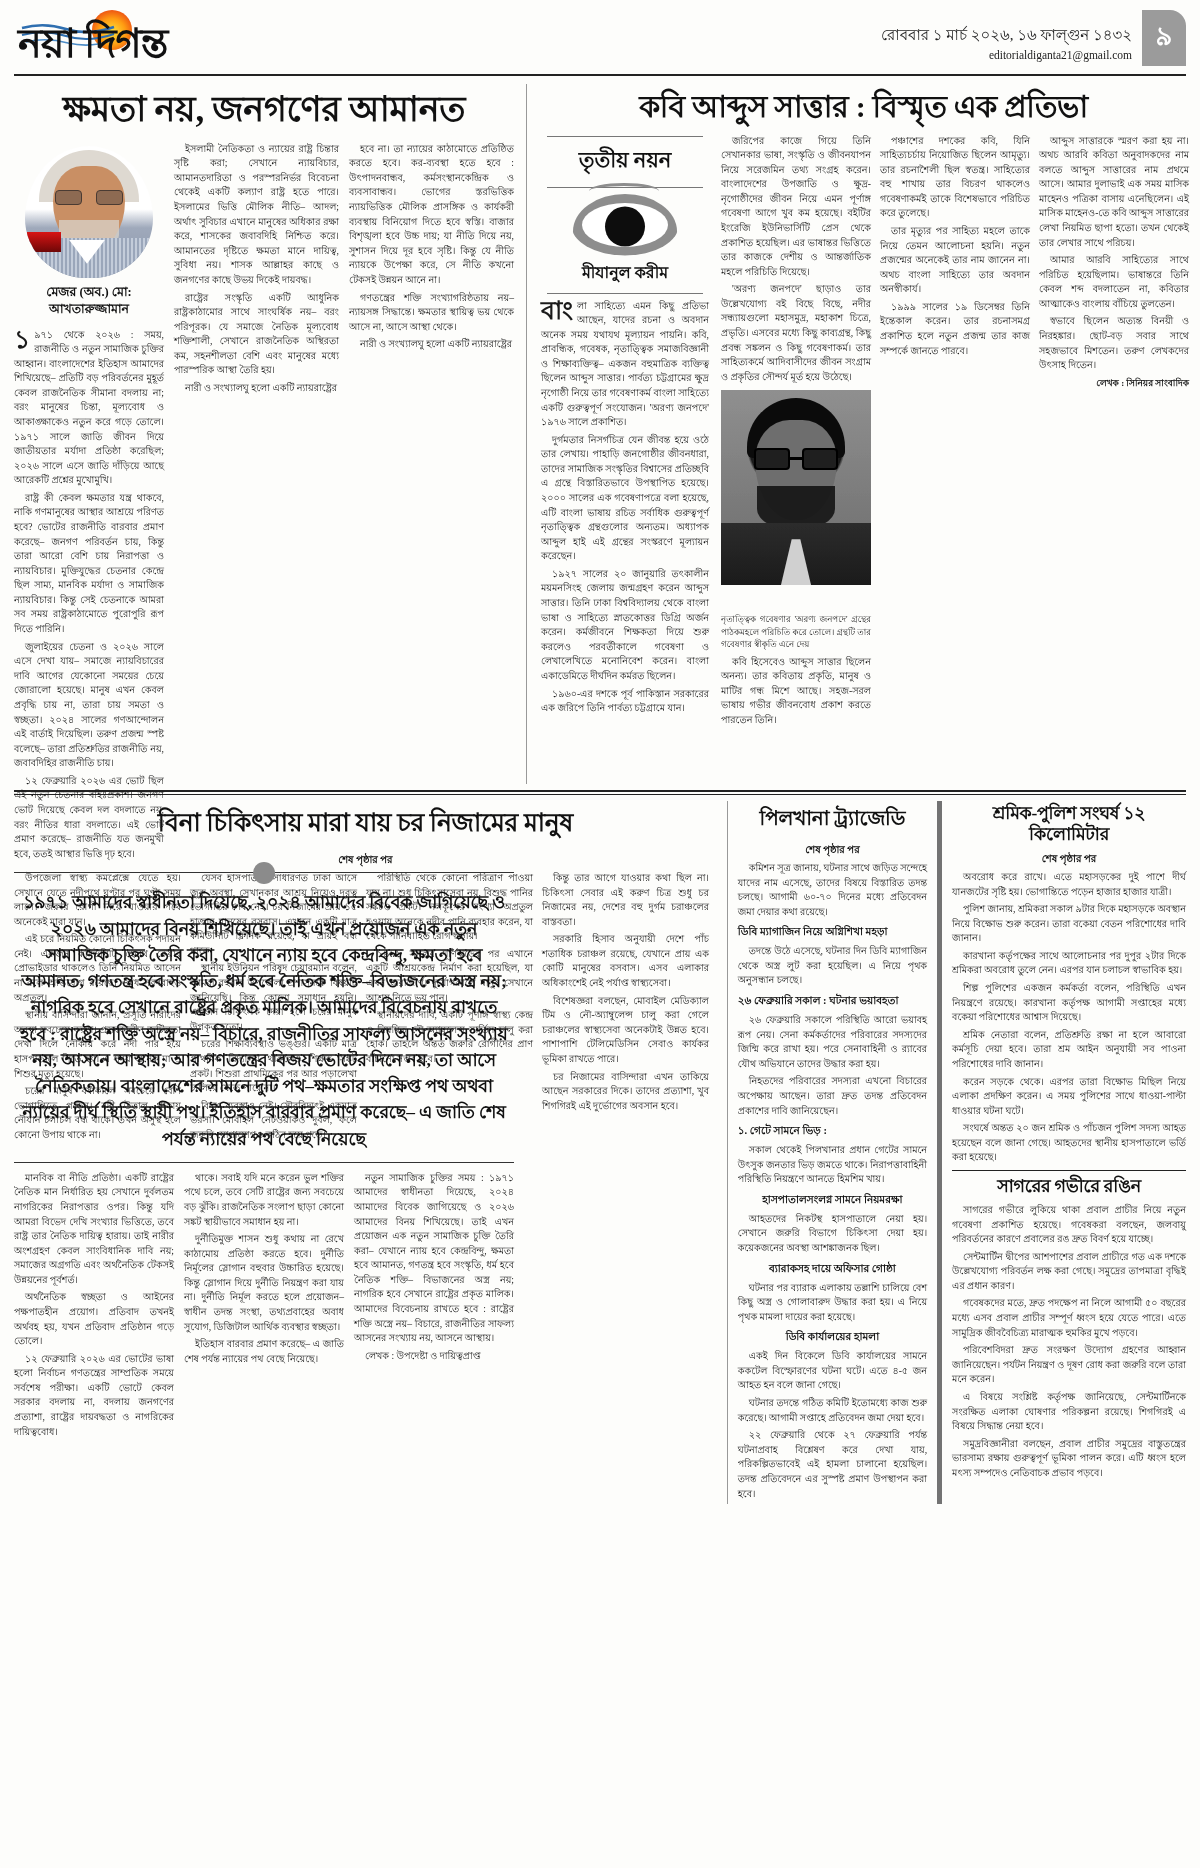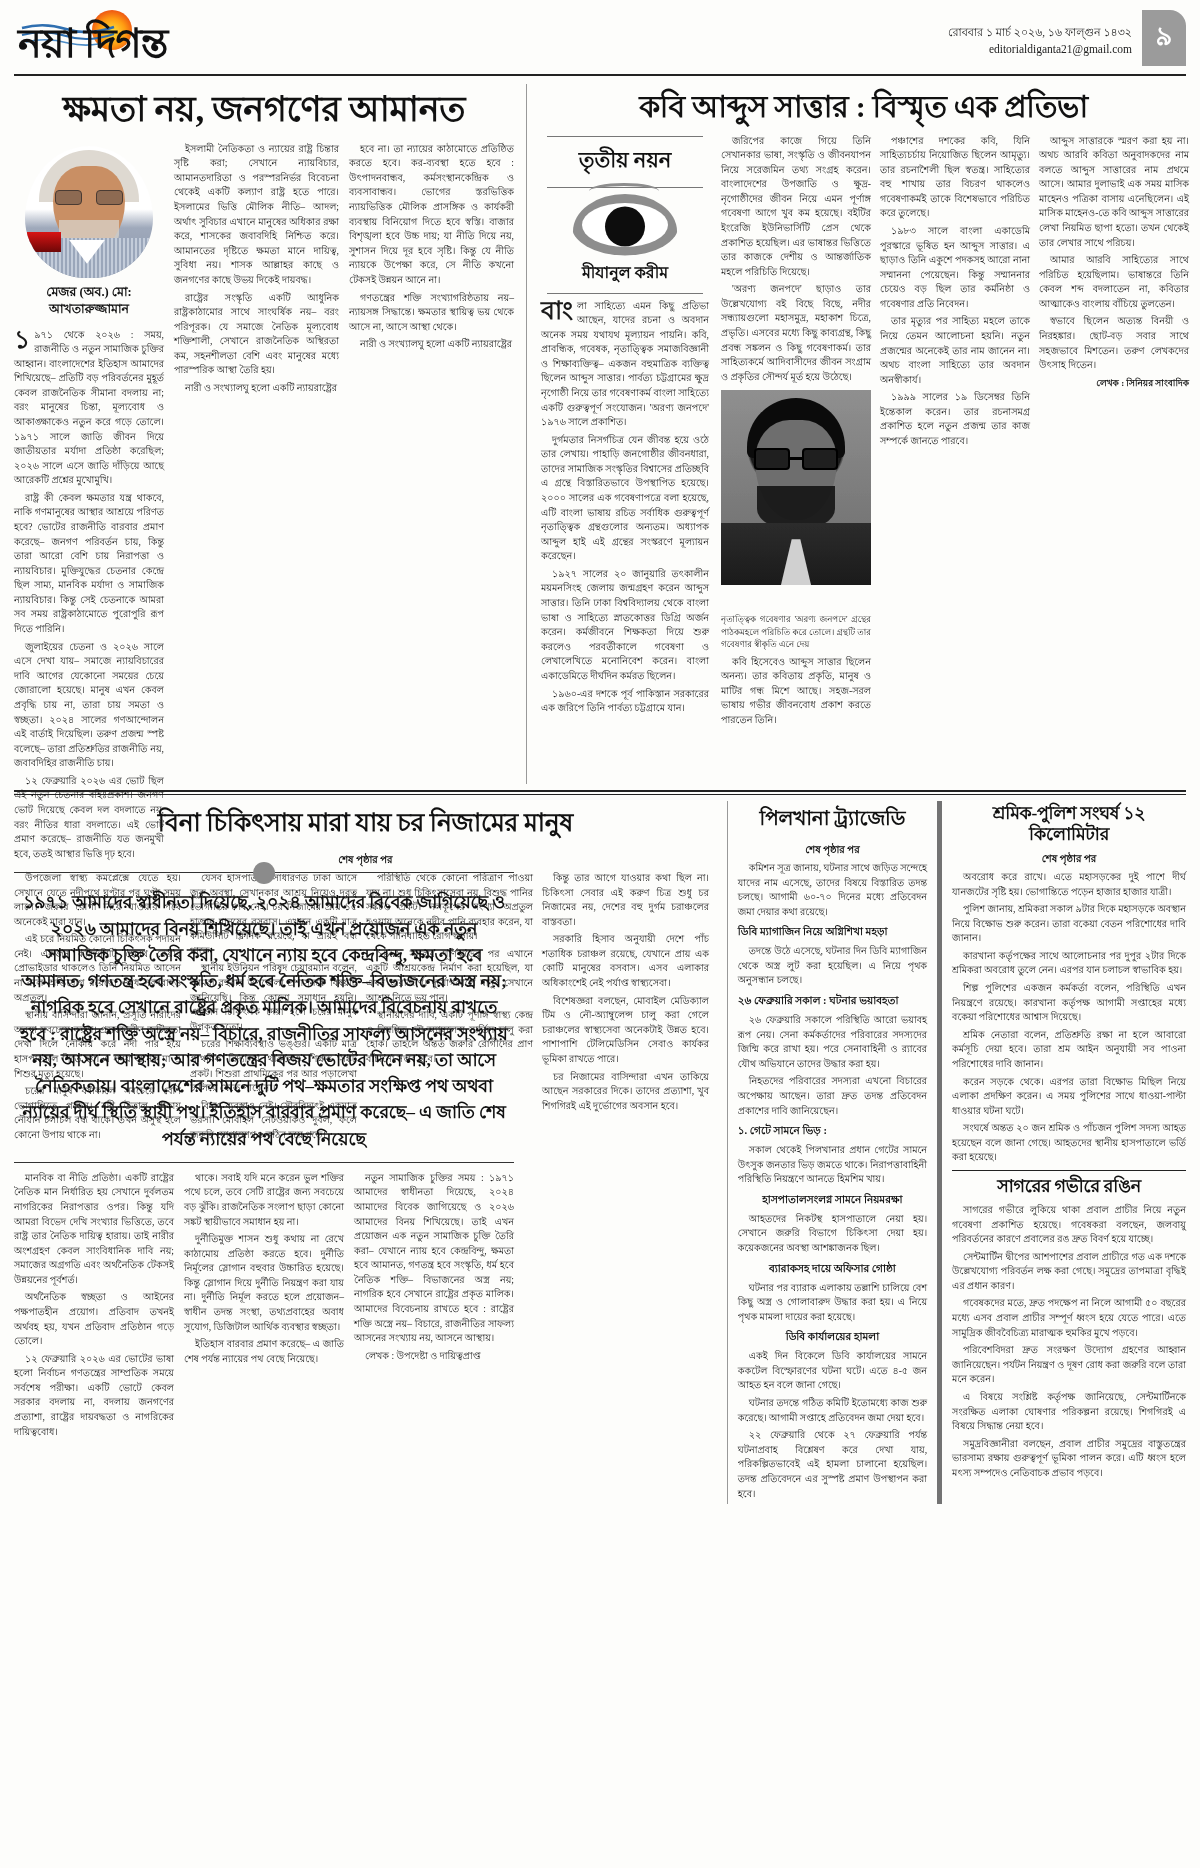--- a/index.html
+++ b/index.html
@@ -25,21 +25,21 @@
   }
   .logo-wave { position:absolute; left:6px; top:12px; width:96px; height:26px; }
   .logo-text {
     position:absolute; left:4px; top:14px;
     font-family:"Liberation Serif", serif;
     font-size:40px; font-weight:bold; letter-spacing:-1px; color:#111;
     line-height:1;
   }
   .masthead-right { text-align:right; display:flex; align-items:flex-start; gap:10px; }
   .mr-lines { padding-top:14px; }
-  .mr-date { font-size:11px; color:#222; line-height:1.5; white-space:nowrap;text-align:center; }
+  .mr-date { font-size:15px; color:#222; line-height:1.5; white-space:nowrap;text-align:center; }
   .mr-mail { font-size:11.5px; color:#222; line-height:1.5; }
   .pagenum-box {
     width:44px; height:56px; background:#9b9b9b; color:#fff;
     border-top-right-radius:16px;
     display:flex; align-items:center; justify-content:center;
     font-size:26px; font-weight:bold;
   }
   .rule-thick { border-top:2px solid #222; margin-top:2px; }
 
   
@@ -322,21 +322,20 @@
               <div class="pp-body"></div>
                 <div class="pp-shirt"></div>
             </div>
             <div class="photo-cap">নৃতাত্ত্বিক গবেষণার 'অরণ্য জনপদে' গ্রন্থের পাঠকমহলে পরিচিতি করে তোলে। গ্রন্থটি তার গবেষণার স্বীকৃতি এনে দেয়</div>
             <div class="col-text">
               <p>কবি হিসেবেও আব্দুস সাত্তার ছিলেন অনন্য। তার কবিতায় প্রকৃতি, মানুষ ও মাটির গন্ধ মিশে আছে। সহজ-সরল ভাষায় গভীর জীবনবোধ প্রকাশ করতে পারতেন তিনি।</p>
             </div>
           </div>
           <div class="r-col col-text">
             <p>পঞ্চাশের দশকের কবি, যিনি সাহিত্যচর্চায় নিয়োজিত ছিলেন আমৃত্যু। তার রচনাশৈলী ছিল স্বতন্ত্র। সাহিত্যের বহু শাখায় তার বিচরণ থাকলেও গবেষণাকর্মই তাকে বিশেষভাবে পরিচিত করে তুলেছে।</p>
-            <p>১৯৮৩ সালে বাংলা একাডেমি পুরস্কারে ভূষিত হন আব্দুস সাত্তার। এ ছাড়াও তিনি একুশে পদকসহ আরো নানা সম্মাননা পেয়েছেন। কিন্তু সম্মাননার চেয়েও বড় ছিল তার কর্মনিষ্ঠা ও গবেষণার প্রতি নিবেদন।</p>
             <p>তার মৃত্যুর পর সাহিত্য মহলে তাকে নিয়ে তেমন আলোচনা হয়নি। নতুন প্রজন্মের অনেকেই তার নাম জানেন না। অথচ বাংলা সাহিত্যে তার অবদান অনস্বীকার্য।</p>
             <p>১৯৯৯ সালের ১৯ ডিসেম্বর তিনি ইন্তেকাল করেন। তার রচনাসমগ্র প্রকাশিত হলে নতুন প্রজন্ম তার কাজ সম্পর্কে জানতে পারবে।</p>
           </div>
           <div class="r-col col-text">
             <p>আব্দুস সাত্তারকে স্মরণ করা হয় না। অথচ আরবি কবিতা অনুবাদকদের নাম বলতে আব্দুস সাত্তারের নাম প্রথমে আসে। আমার দুলাভাই এক সময় মাসিক মাহেনও পত্রিকা বাসায় এনেছিলেন। এই মাসিক মাহেনও-তে কবি আব্দুস সাত্তারের লেখা নিয়মিত ছাপা হতো। তখন থেকেই তার লেখার সাথে পরিচয়।</p>
             <p>আমার আরবি সাহিত্যের সাথে পরিচিত হয়েছিলাম। ভাষান্তরে তিনি কেবল শব্দ বদলাতেন না, কবিতার আত্মাকেও বাংলায় বাঁচিয়ে তুলতেন।</p>
             <p>স্বভাবে ছিলেন অত্যন্ত বিনয়ী ও নিরহঙ্কার। ছোট-বড় সবার সাথে সহজভাবে মিশতেন। তরুণ লেখকদের উৎসাহ দিতেন।</p>
             <div class="credit">লেখক : সিনিয়র সাংবাদিক</div>
           </div>
         </div>

